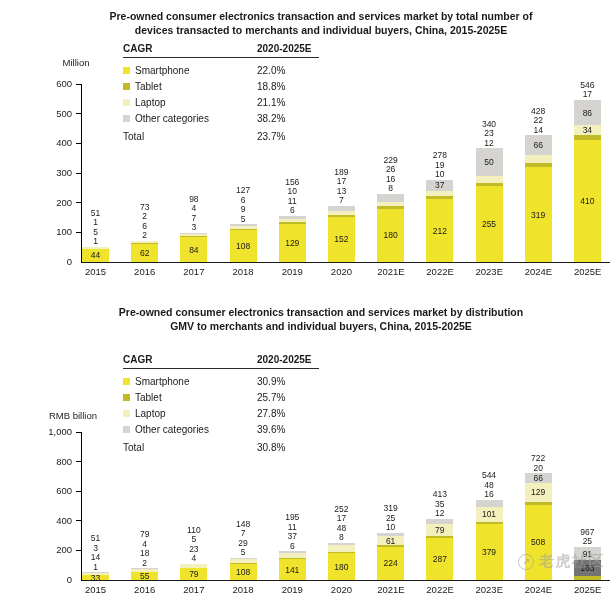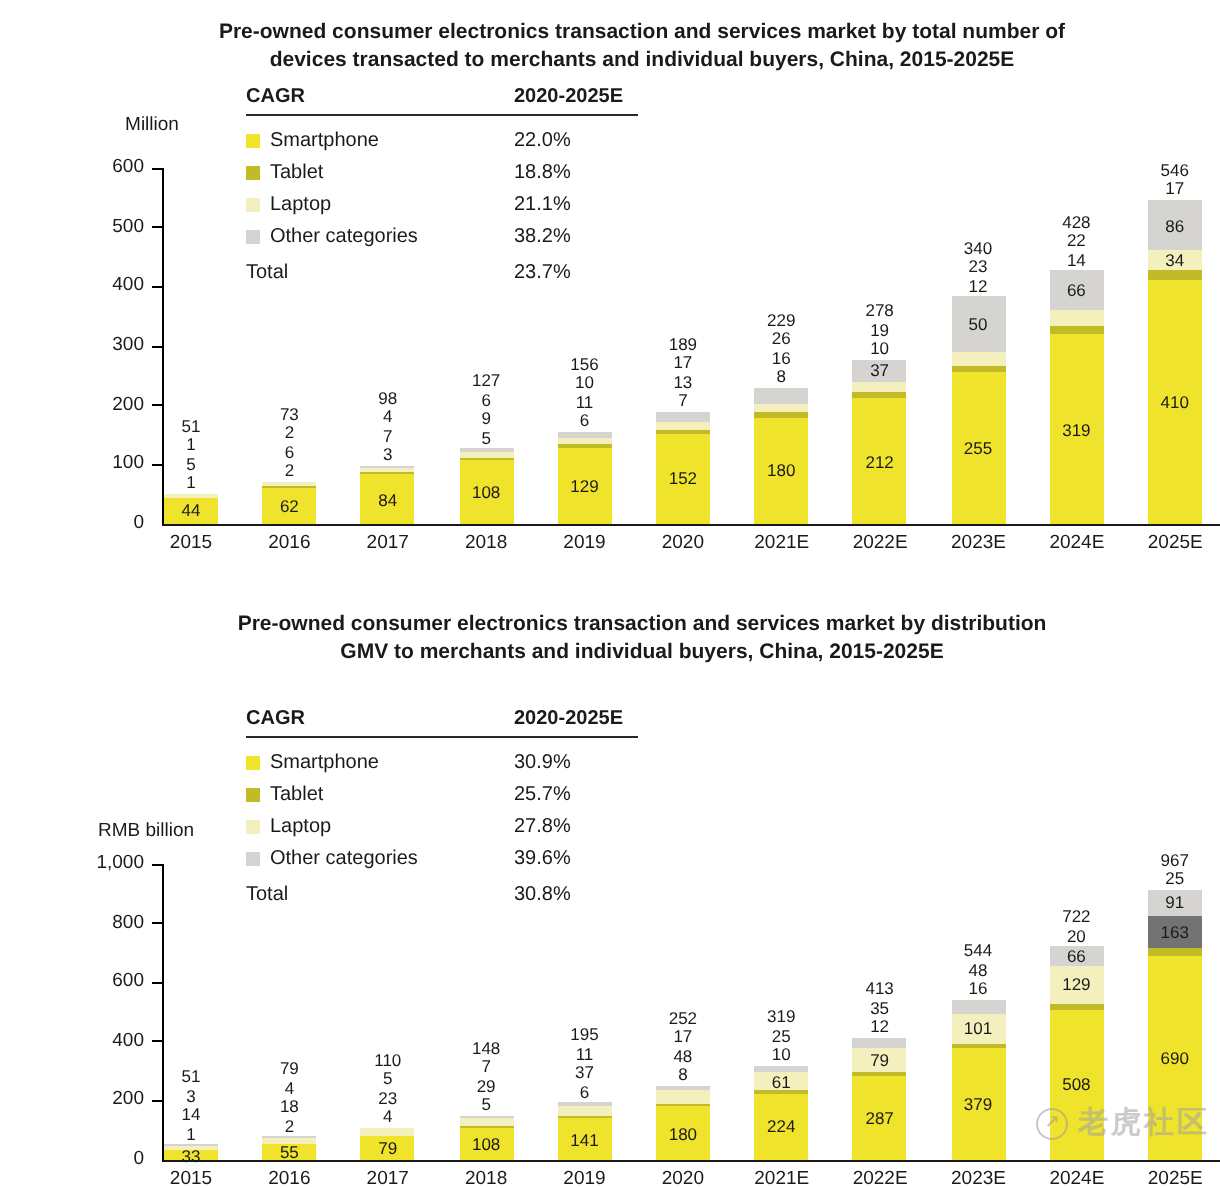--- a/index.html
+++ b/index.html
@@ -496,23 +496,20 @@
               <div>967</div>
               <div>25</div>
             </div>
             <div class="seg" style="height: 13.468px; background: rgb(213, 212, 209);">
               <span class="seg-label">91</span>
             </div>
             <div class="seg" style="height: 16px; background: #737373;">
               <span class="seg-label">163</span>
             </div>
             <div class="seg" style="height: 3.7px; background: rgb(194, 187, 40);"></div>
-            <div class="seg" style="height: 102.12px; background: rgb(239, 227, 43);">
-              <span class="seg-label">690</span>
-            </div>
           </div>
         </div>
         <div class="xlabels">
           <div class="xlab">2015</div>
           <div class="xlab">2016</div>
           <div class="xlab">2017</div>
           <div class="xlab">2018</div>
           <div class="xlab">2019</div>
           <div class="xlab">2020</div>
           <div class="xlab">2021E</div>

